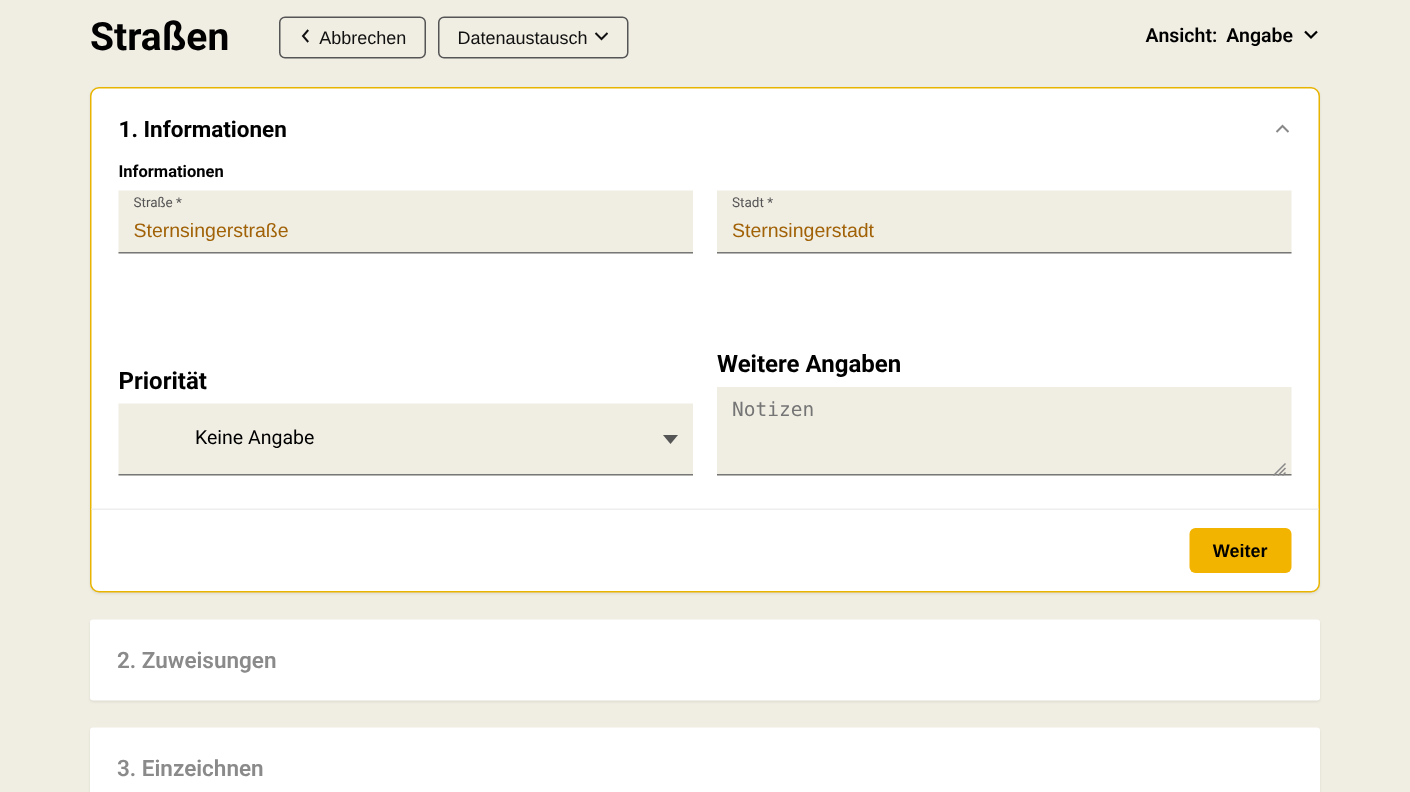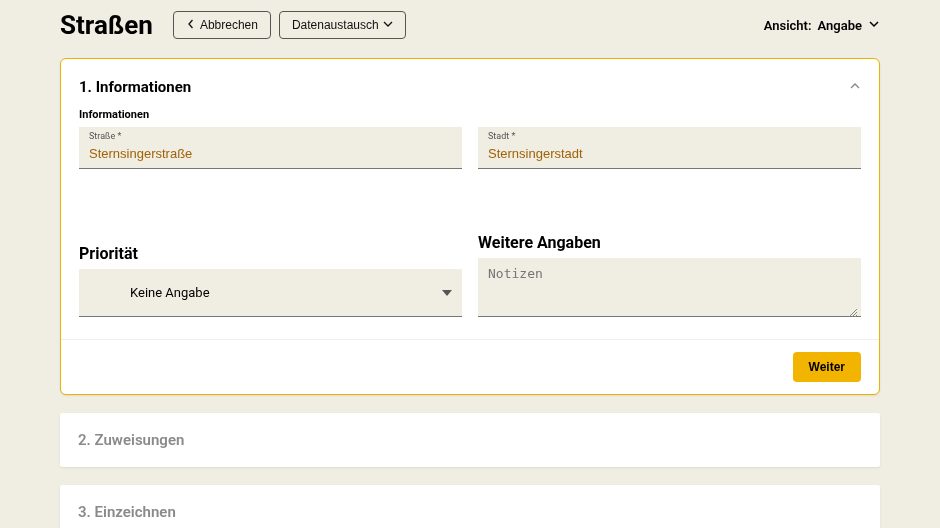--- a/index.html
+++ b/index.html
@@ -15,21 +15,21 @@
   }
   .header {
     display: flex;
     align-items: center;
     padding-top: 10px;
     padding-bottom: 18px;
   }
   .page-title {
     font-size: 26px;
     font-weight: 700;
-    margin-right: 20px;
+    margin-right: 33px;
   }
   .btn {
     display: inline-flex;
     align-items: center;
     gap: 4px;
     border: 1px solid #555;
     background: transparent;
     border-radius: 4px;
     padding: 6px 12px;
     font-size: 12px;
@@ -55,21 +55,21 @@
     box-shadow: 0 1px 2px rgba(0,0,0,0.08);
     border-radius: 2px;
     margin-bottom: 18px;
   }
   .card.active {
     border: 1px solid #e8b400;
     border-radius: 6px;
   }
   .card-header {
     display: flex;
-    align-items: center;
+    align-items: flex-start;
     padding: 18px 18px 8px 18px;
   }
   .card.inactive .card-header { padding: 18px; }
   .card-title {
     font-size: 15px;
     font-weight: 700;
   }
   .card.inactive .card-title {
     color: #8a8a8a;
     font-weight: 600;

